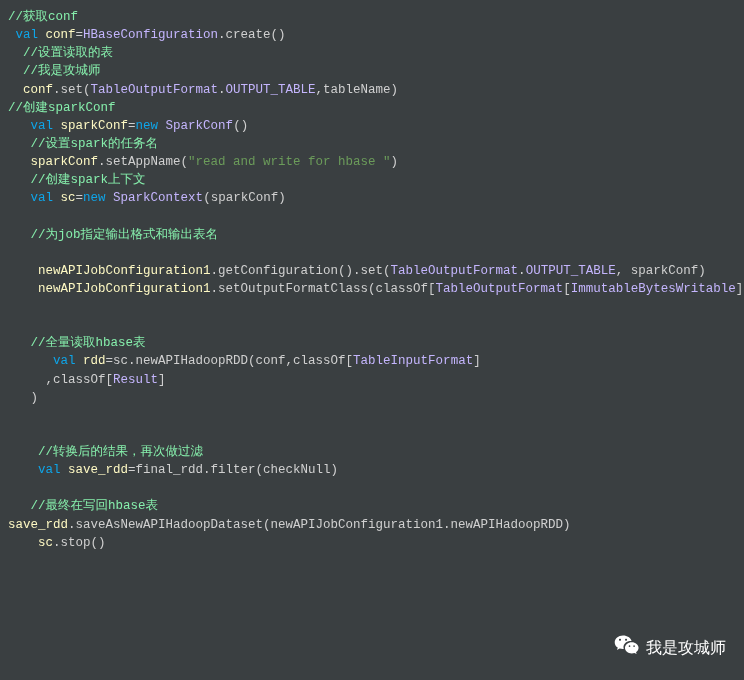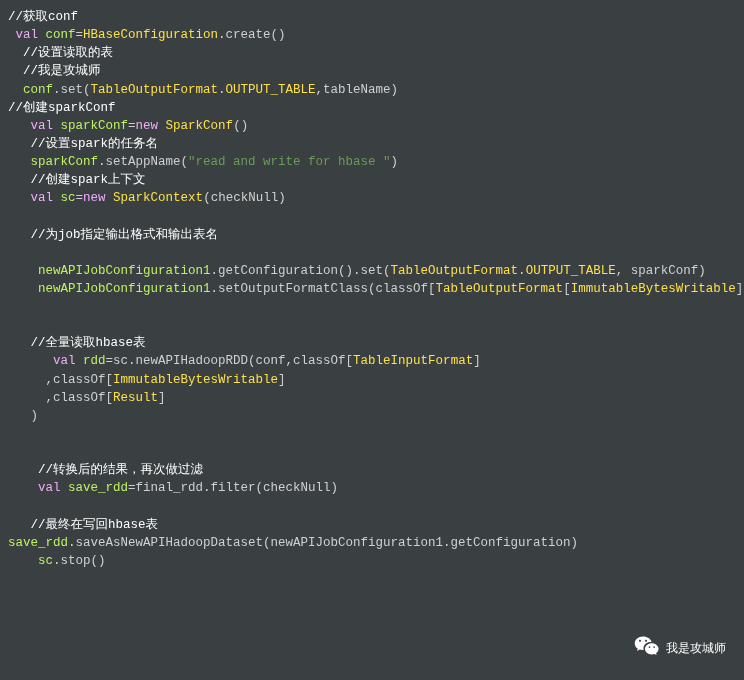--- a/index.html
+++ b/index.html
@@ -9,74 +9,73 @@
     font-size: 12.5px;
     line-height: 1.45;
     color: #c8c8c8;
     width: 744px;
     height: 680px;
     overflow: hidden;
     padding: 8px 0 0 8px;
     position: relative;
   }
   .line { white-space: pre; }
-  .cmt   { color: #ffffff; }   
-  .kw    { color: #f0abfc; }   
-  .id    { color: #bef264; }   
+  .cmt   { color: #86efac; }   
+  .kw    { color: #0ea5e9; }   
+  .id    { color: #fef9c3; }   
   .plain { color: #d0d0d0; }   
-  .type  { color: #fde047; }   
+  .type  { color: #c4b5fd; }   
   .str   { color: #6b9b5a; }                   
   .watermark {
     position: absolute;
     right: 18px;
     bottom: 18px;
     display: flex;
     align-items: center;
     gap: 6px;
     color: #ffffff;
     font-family: "Microsoft YaHei", sans-serif;
-    font-size: 12px;
+    font-size: 16px;
     font-weight: 500;
   }
   .watermark svg { width: 26px; height: 22px; }
 </style>
 </head>
 <body>
 
 <div id="code-container">
     <div class="line"><span class="cmt">//获取conf</span></div>
     <div class="line"><span class="plain"> </span><span class="kw">val</span><span class="plain"> </span><span class="id">conf</span><span class="plain">=</span><span class="type">HBaseConfiguration</span><span class="plain">.create()</span></div>
     <div class="line"><span class="plain">  </span><span class="cmt">//设置读取的表</span></div>
     <div class="line"><span class="plain">  </span><span class="cmt">//我是攻城师</span></div>
     <div class="line"><span class="plain">  </span><span class="id">conf</span><span class="plain">.set(</span><span class="type">TableOutputFormat</span><span class="plain">.</span><span class="type">OUTPUT_TABLE</span><span class="plain">,tableName)</span></div>
     <div class="line"><span class="cmt">//创建sparkConf</span></div>
     <div class="line"><span class="plain">   </span><span class="kw">val</span><span class="plain"> </span><span class="id">sparkConf</span><span class="plain">=</span><span class="kw">new</span><span class="plain"> </span><span class="type">SparkConf</span><span class="plain">()</span></div>
     <div class="line"><span class="plain">   </span><span class="cmt">//设置spark的任务名</span></div>
     <div class="line"><span class="plain">   </span><span class="id">sparkConf</span><span class="plain">.setAppName(</span><span class="str">"read and write for hbase "</span><span class="plain">)</span></div>
     <div class="line"><span class="plain">   </span><span class="cmt">//创建spark上下文</span></div>
-    <div class="line"><span class="plain">   </span><span class="kw">val</span><span class="plain"> </span><span class="id">sc</span><span class="plain">=</span><span class="kw">new</span><span class="plain"> </span><span class="type">SparkContext</span><span class="plain">(checkNull)</span></div>
+    <div class="line"><span class="plain">   </span><span class="kw">val</span><span class="plain"> </span><span class="id">sc</span><span class="plain">=</span><span class="kw">new</span><span class="plain"> </span><span class="type">SparkContext</span><span class="plain">(sparkConf)</span></div>
     <div class="line"><span class="plain"> </span></div>
     <div class="line"><span class="plain">   </span><span class="cmt">//为job指定输出格式和输出表名</span></div>
     <div class="line"><span class="plain"> </span></div>
     <div class="line"><span class="plain">    </span><span class="id">newAPIJobConfiguration1</span><span class="plain">.getConfiguration().set(</span><span class="type">TableOutputFormat</span><span class="plain">.</span><span class="type">OUTPUT_TABLE</span><span class="plain">, sparkConf)</span></div>
     <div class="line"><span class="plain">    </span><span class="id">newAPIJobConfiguration1</span><span class="plain">.setOutputFormatClass(classOf[</span><span class="type">TableOutputFormat</span><span class="plain">[</span><span class="type">ImmutableBytesWritable</span><span class="plain">]])</span></div>
     <div class="line"><span class="plain"> </span></div>
     <div class="line"><span class="plain"> </span></div>
     <div class="line"><span class="plain">   </span><span class="cmt">//全量读取hbase表</span></div>
     <div class="line"><span class="plain">      </span><span class="kw">val</span><span class="plain"> </span><span class="id">rdd</span><span class="plain">=sc.newAPIHadoopRDD(conf,classOf[</span><span class="type">TableInputFormat</span><span class="plain">]</span></div>
-    <div class="line"><span class="plain">     ,classOf[</span><span class="type">ImmutableBytesWritable</span><span class="plain">]</span></div>
     <div class="line"><span class="plain">     ,classOf[</span><span class="type">Result</span><span class="plain">]</span></div>
     <div class="line"><span class="plain">   )</span></div>
     <div class="line"><span class="plain"> </span></div>
     <div class="line"><span class="plain"> </span></div>
     <div class="line"><span class="plain">    </span><span class="cmt">//转换后的结果，再次做过滤</span></div>
     <div class="line"><span class="plain">    </span><span class="kw">val</span><span class="plain"> </span><span class="id">save_rdd</span><span class="plain">=final_rdd.filter(checkNull)</span></div>
     <div class="line"><span class="plain"> </span></div>
     <div class="line"><span class="plain">   </span><span class="cmt">//最终在写回hbase表</span></div>
-    <div class="line"><span class="id">save_rdd</span><span class="plain">.saveAsNewAPIHadoopDataset(newAPIJobConfiguration1.getConfiguration)</span></div>
+    <div class="line"><span class="id">save_rdd</span><span class="plain">.saveAsNewAPIHadoopDataset(newAPIJobConfiguration1.newAPIHadoopRDD)</span></div>
     <div class="line"><span class="plain">    </span><span class="id">sc</span><span class="plain">.stop()</span></div>
   </div>
 
 <div class="watermark">
   <span>
     <svg viewBox="0 0 36 30" fill="#ffffff">
       <path d="M12.5 2C6 2 1 6.2 1 11.4c0 2.9 1.6 5.5 4.2 7.2l-1 3.2 3.6-1.8c1.4.4 2.9.6 4.5.6.4 0 .8 0 1.2-.1-.3-.9-.4-1.8-.4-2.7 0-4.7 4.5-8.5 10-8.5.4 0 .8 0 1.2.1C23.2 5.2 18.3 2 12.5 2zM8.3 9.2c-.8 0-1.4-.6-1.4-1.4s.6-1.4 1.4-1.4 1.4.6 1.4 1.4-.6 1.4-1.4 1.4zm8.4 0c-.8 0-1.4-.6-1.4-1.4s.6-1.4 1.4-1.4 1.4.6 1.4 1.4-.6 1.4-1.4 1.4z"></path>
       <path d="M34 18.9c0-4.3-4.2-7.8-9.4-7.8s-9.4 3.5-9.4 7.8 4.2 7.8 9.4 7.8c1.3 0 2.6-.2 3.7-.6l3 1.5-.8-2.7c2.2-1.4 3.5-3.6 3.5-6zm-12.5-1.1c-.7 0-1.2-.5-1.2-1.2s.5-1.2 1.2-1.2 1.2.5 1.2 1.2-.5 1.2-1.2 1.2zm6.3 0c-.7 0-1.2-.5-1.2-1.2s.5-1.2 1.2-1.2 1.2.5 1.2 1.2-.5 1.2-1.2 1.2z"></path>
     </svg>
   </span>

